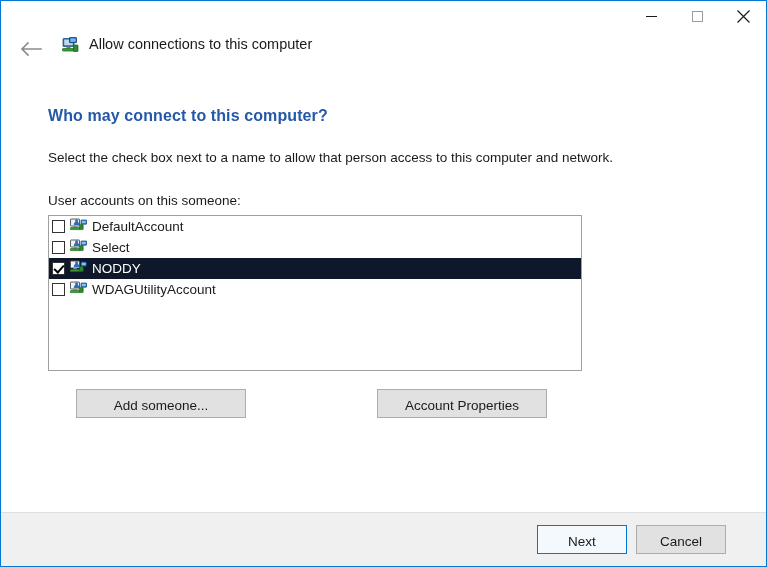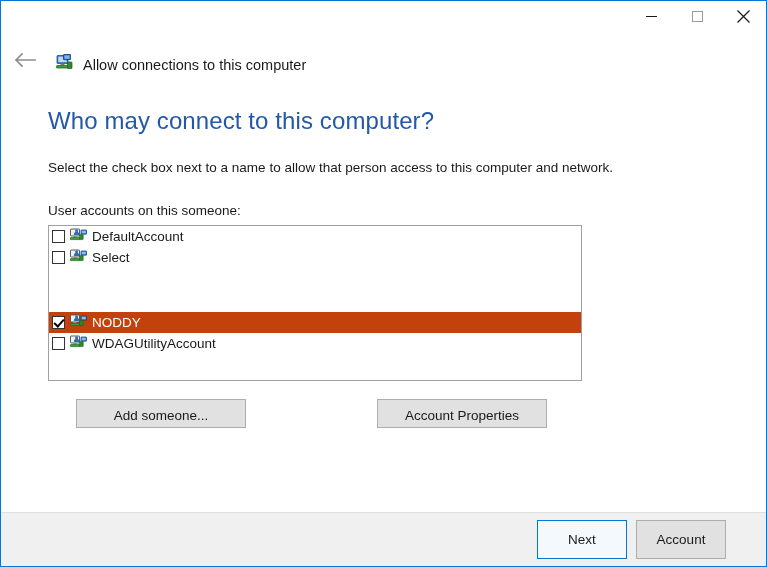--- a/index.html
+++ b/index.html
@@ -45,22 +45,22 @@
     border: none;
     padding: 0;
     cursor: default;
   }
   .caption-btn svg { display: block; }
 
   
   .header {
     height: 37px;
     display: flex;
-    align-items: flex-end;
-    padding-left: 11px;
+    align-items: flex-start;
+    padding-left: 17px;
     flex: 0 0 auto;
   }
   .back-arrow {
     width: 26px;
     height: 26px;
     display: flex;
     align-items: center;
     justify-content: center;
     cursor: default;
   }
@@ -81,24 +81,24 @@
   
   .content {
     flex: 1 1 auto;
     position: relative;
     padding: 0 40px 0 47px;
     background: #ffffff;
   }
 
   .page-heading {
     color: #2458a8;
-    font-size: 24px;
+    font-size: 16px;
     margin: 0;
     padding-top: 34px;
-    font-weight: normal;
+    font-weight: bold;
     letter-spacing: 0.1px;
   }
 
   .instructions {
     font-size: 13.5px;
     color: #1a1a1a;
     line-height: 1.45;
     margin: 0;
     padding-top: 23px;
     max-width: 580px;
@@ -123,22 +123,21 @@
     padding-top: 0;
   }
   .list-row {
     display: flex;
     align-items: center;
     height: 21px;
     padding-left: 3px;
     cursor: default;
   }
   .list-row.selected {
-    background: #c2410c;
-    margin-top: 44px;
+    background: #0f172a;
   }
   .list-row.selected .row-label { color: #ffffff; }
 
   .row-check {
     width: 13px;
     height: 13px;
     box-sizing: border-box;
     border: 1px solid #333333;
     background: #ffffff;
     flex: 0 0 auto;
@@ -200,21 +199,21 @@
     background: #f0f0f0;
     border-top: 1px solid #dfdfdf;
     display: flex;
     align-items: center;
     justify-content: flex-end;
     padding-right: 40px;
     gap: 9px;
   }
   .btn-footer {
     width: 90px;
-    height: 39px;
+    height: 29px;
   }
   .btn-footer.default {
     background: #f3f9fd;
     border: 1px solid #0078d7;
   }
 </style>
 </head>
 <body>
 
 <div class="window">
@@ -335,16 +334,16 @@
     </div>
 
     <div class="mid-buttons">
       <button class="btn btn-mid">Add someone...</button>
       <button class="btn btn-mid right">Account Properties</button>
     </div>
   </div>
 
   <div class="footer">
     <button class="btn btn-footer default">Next</button>
-    <button class="btn btn-footer">Account</button>
+    <button class="btn btn-footer">Cancel</button>
   </div>
 
 </div>
 
 </body></html>

